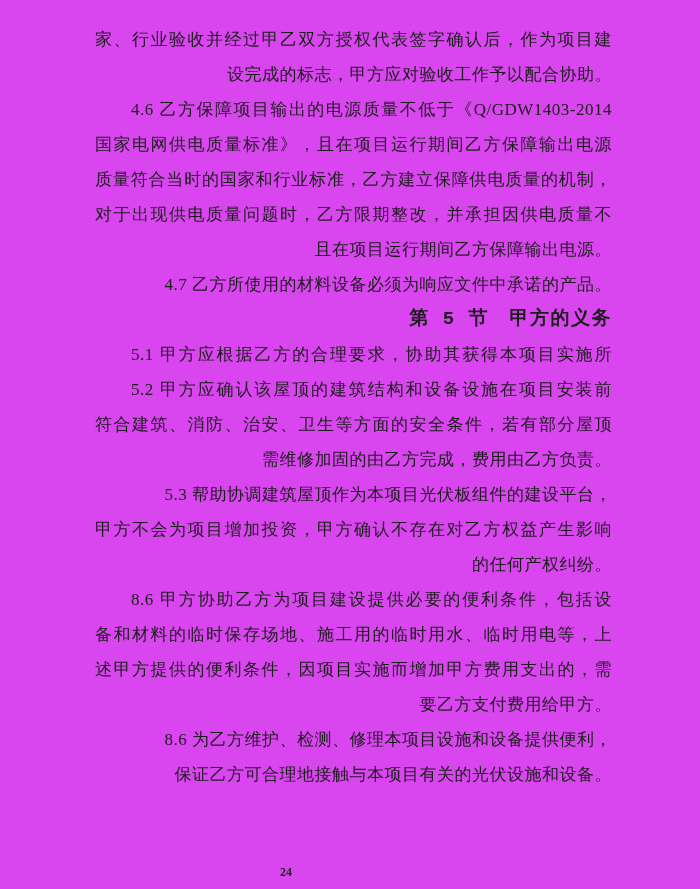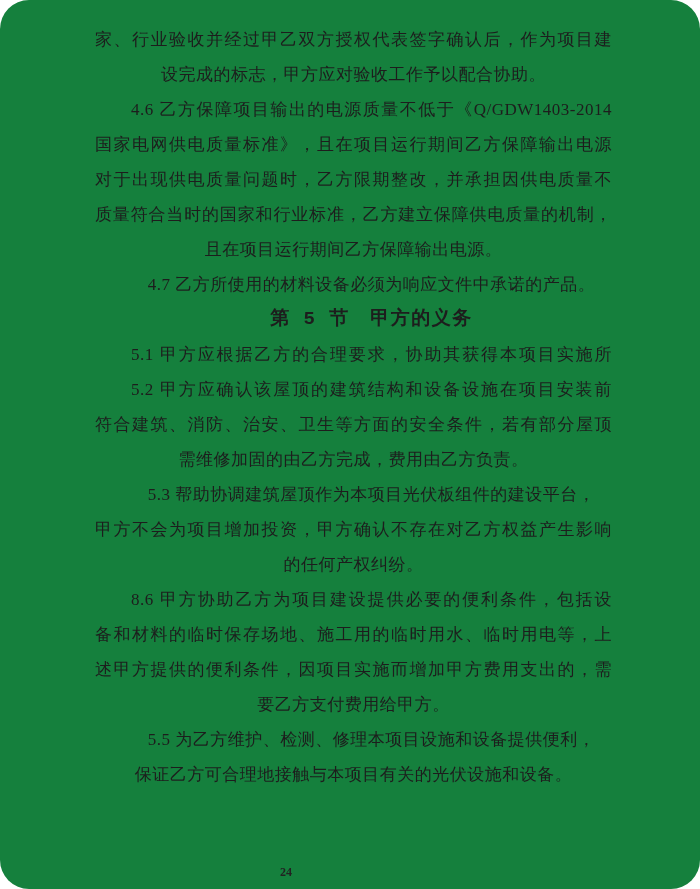--- a/index.html
+++ b/index.html
@@ -14,39 +14,38 @@
     font-family: "Liberation Serif", "DejaVu Serif", serif;
     color: #1d1d1d;
     overflow: hidden;
   }
   .page {
     position: absolute;
     left: 0;
     top: 0;
     width: 700px;
     height: 889px;
-    background: #15803d;
-    border-radius: 29px;
+    background: #d946ef;
   }
   .text-block {
     position: absolute;
     left: 95px;
     top: 22px;
     width: 517px;
   }
   .paragraph {
     margin: 0;
     padding: 0;
   }
   .line {
     height: 35px;
     line-height: 35px;
     font-size: 17px;
     letter-spacing: 0.5px;
-    text-align: center;
+    text-align: right;
     overflow: visible;
   }
   .line.stretch {
     text-align: justify;
     text-align-last: justify;
   }
   .line.indent {
     text-indent: 36px;
   }
   .paragraph.heading .line {
@@ -75,22 +74,22 @@
 
 <div class="page">
   <div class="text-block" id="text-block">
       <div class="paragraph">
         <div class="line stretch">家、行业验收并经过甲乙双方授权代表签字确认后，作为项目建</div>
         <div class="line">设完成的标志，甲方应对验收工作予以配合协助。</div>
       </div>
       <div class="paragraph">
         <div class="line indent stretch">4.6 乙方保障项目输出的电源质量不低于《Q/GDW1403-2014</div>
         <div class="line stretch">国家电网供电质量标准》，且在项目运行期间乙方保障输出电源</div>
+        <div class="line stretch">质量符合当时的国家和行业标准，乙方建立保障供电质量的机制，</div>
         <div class="line stretch">对于出现供电质量问题时，乙方限期整改，并承担因供电质量不</div>
-        <div class="line stretch">质量符合当时的国家和行业标准，乙方建立保障供电质量的机制，</div>
         <div class="line">且在项目运行期间乙方保障输出电源。</div>
       </div>
       <div class="paragraph">
         <div class="line indent">4.7 乙方所使用的材料设备必须为响应文件中承诺的产品。</div>
       </div>
       <div class="paragraph heading">
         <div class="line indent">第 5 节　甲方的义务</div>
       </div>
       <div class="paragraph">
         <div class="line indent stretch">5.1 甲方应根据乙方的合理要求，协助其获得本项目实施所</div>
@@ -105,20 +104,20 @@
         <div class="line stretch">甲方不会为项目增加投资，甲方确认不存在对乙方权益产生影响</div>
         <div class="line">的任何产权纠纷。</div>
       </div>
       <div class="paragraph">
         <div class="line indent stretch">8.6 甲方协助乙方为项目建设提供必要的便利条件，包括设</div>
         <div class="line stretch">备和材料的临时保存场地、施工用的临时用水、临时用电等，上</div>
         <div class="line stretch">述甲方提供的便利条件，因项目实施而增加甲方费用支出的，需</div>
         <div class="line">要乙方支付费用给甲方。</div>
       </div>
       <div class="paragraph">
-        <div class="line indent">5.5 为乙方维护、检测、修理本项目设施和设备提供便利，</div>
+        <div class="line indent">8.6 为乙方维护、检测、修理本项目设施和设备提供便利，</div>
         <div class="line">保证乙方可合理地接触与本项目有关的光伏设施和设备。</div>
       </div>
     </div>
   <div class="page-footer">
     <span class="page-number">24</span>
   </div>
 </div>
 
 </body></html>

